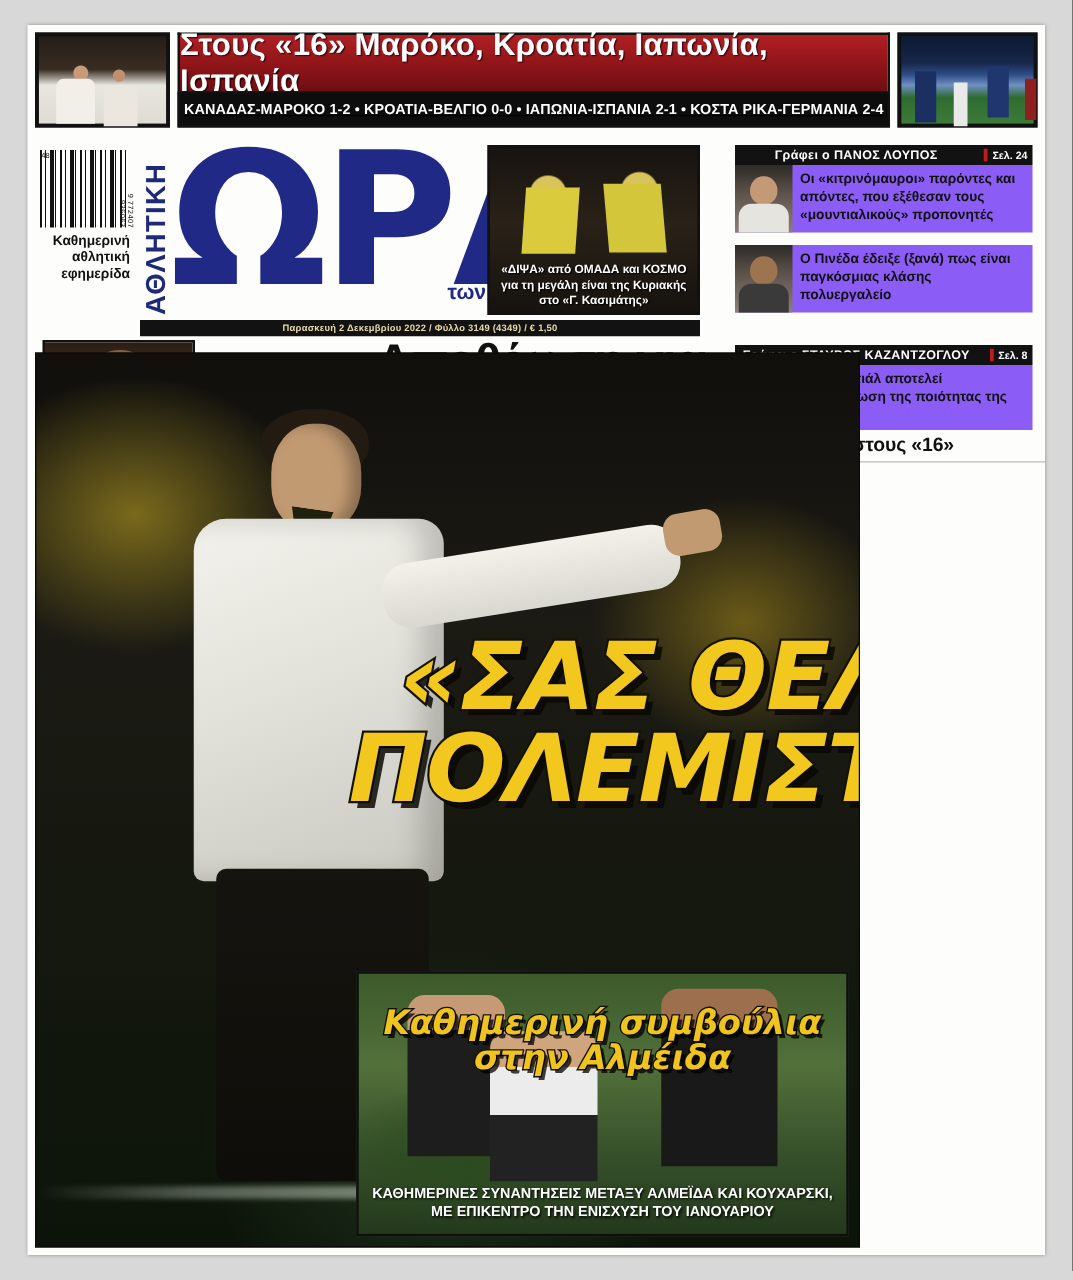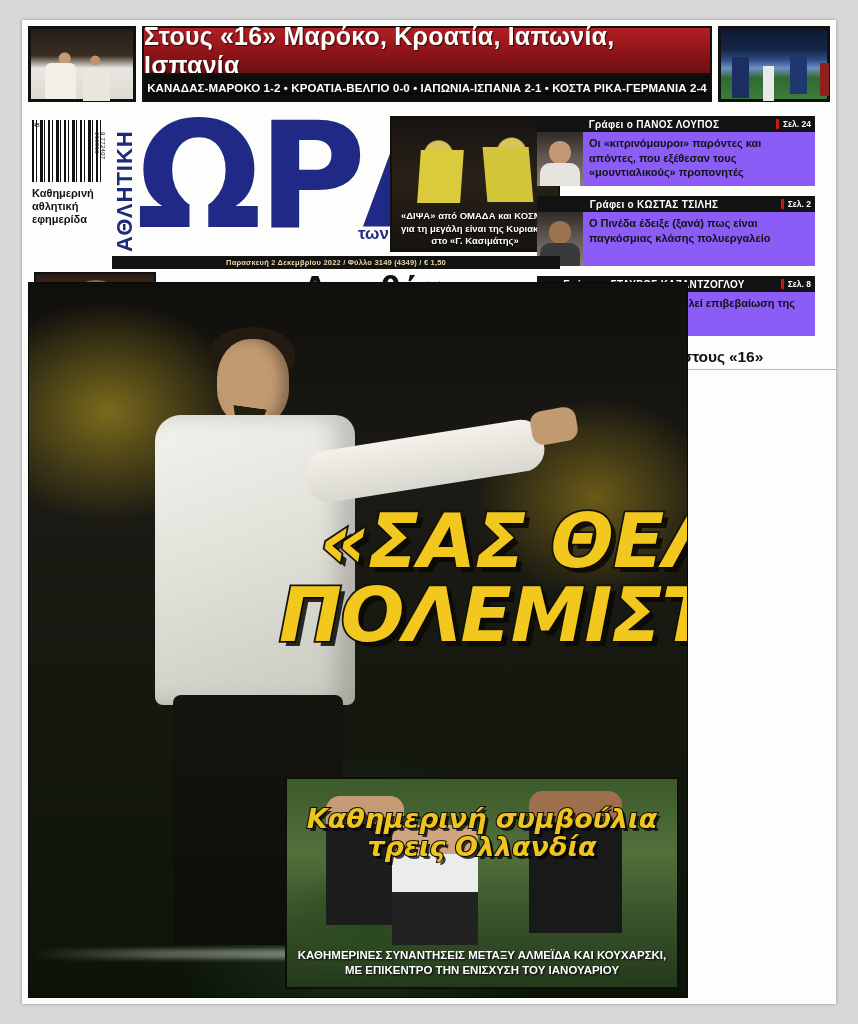--- a/index.html
+++ b/index.html
@@ -59,21 +59,21 @@
   .tb-black {
     position: absolute; left: 0; right: 0; top: 47px; height: 29px;
     background: #0d0d0d; border: 2px solid #111;
     display: flex; align-items: center; justify-content: center; text-decoration: underline;
   }
   .tb-black span { color: #fff; font-weight: bold; font-size: 11.5px; letter-spacing: .1px; }
 
   
   .masthead { position: absolute; left: 6px; top: 92px; width: 802px; height: 160px; }
 
-  .barcode-box { position: absolute; left: 4px; top: 8px; width: 72px; }
+  .barcode-box { position: absolute; left: 4px; top: 8px; width: 72px; text-align: right; }
   .barcode {
     width: 70px; height: 62px; position: relative;
     background: repeating-linear-gradient(90deg,
       #111 0 2px, #fff 2px 4px, #111 4px 5px, #fff 5px 8px,
       #111 8px 11px, #fff 11px 12px, #111 12px 13px, #fff 13px 16px);
   }
   .barcode-num {
     position: absolute; right: -4px; top: 12px;
     writing-mode: vertical-rl; font-size: 6px; color: #111; letter-spacing: .3px;
   }
@@ -112,21 +112,21 @@
     background:#d9cb3c; transform:skewX(-4deg); }
   .mh-photo .shirtB{ position:absolute; left:56%; top:22%; width:28%; height:42%;
     background:#d4c63a; transform:skewX(5deg); }
   .mh-cap {
     position: absolute; left: 0; right: 0; bottom: 2px;
     color: #fff; font-size: 9.5px; font-weight: bold; text-align: center; line-height: 1.32;
     text-shadow: 1px 1px 1px #000; padding: 0 3px;
   }
 
   
-  .col-box { position: absolute; right: 15px; width: 278px; }
+  .col-box { position: absolute; right: 4px; width: 238px; }
   .col-box .hdr {
     height: 16px; background: #121212; display: flex; align-items: center;
     justify-content: flex-end; padding-right: 4px; position: relative;
   }
   .col-box .hdr .who {
     position: absolute; left: 0; right: 44px; text-align: center;
     color: #fff; font-size: 10px; font-weight: bold; letter-spacing: .3px;
   }
   .col-box .hdr .pg {
     color: #fff; font-size: 8.5px; font-weight: bold;
@@ -365,24 +365,20 @@
         <span class="who">Γράφει ο ΠΑΝΟΣ ΛΟΥΠΟΣ</span>
         <span class="pg">Σελ. 24</span>
       </div>
       <div class="body">
         <div class="ph"></div>
         <div class="txt">Οι «κιτρινόμαυροι» παρόντες και απόντες, που εξέθεσαν τους «μουντιαλικούς» προπονητές</div>
       </div>
     </div>
 
     <div class="col-box" style="top:84px">
-      <div class="hdr">
-        <span class="who">Γράφει ο ΚΩΣΤΑΣ ΤΣΙΛΗΣ</span>
-        <span class="pg">Σελ. 2</span>
-      </div>
       <div class="body">
         <div class="ph dark"></div>
         <div class="txt">Ο Πινέδα έδειξε (ξανά) πως είναι παγκόσμιας κλάσης πολυεργαλείο</div>
       </div>
     </div>
 
     <div class="col-box" style="top:164px">
       <div class="hdr">
         <span class="who">Γράφει ο ΣΤΑΥΡΟΣ ΚΑΖΑΝΤΖΟΓΛΟΥ</span>
         <span class="pg">Σελ. 8</span>
@@ -427,19 +423,19 @@
       <span class="l2">ΠΟΛΕΜΙΣΤΕΣ»</span>
     </div>
 
 
     <div class="inset">
       <div class="p1"></div>
       <div class="p2"></div>
       <div class="p3"></div>
       <div class="inset-title">
         <span>Καθημερινή συμβούλια</span><br>
-        <span>τρεις Ολλανδία</span>
+        <span>στην Αλμέιδα</span>
       </div>
       <div class="inset-cap">ΚΑΘΗΜΕΡΙΝΕΣ ΣΥΝΑΝΤΗΣΕΙΣ ΜΕΤΑΞΥ ΑΛΜΕΪΔΑ ΚΑΙ ΚΟΥΧΑΡΣΚΙ, ΜΕ ΕΠΙΚΕΝΤΡΟ ΤΗΝ ΕΝΙΣΧΥΣΗ ΤΟΥ ΙΑΝΟΥΑΡΙΟΥ</div>
     </div>
   </div>
 
 </div>
 
 </body></html>

